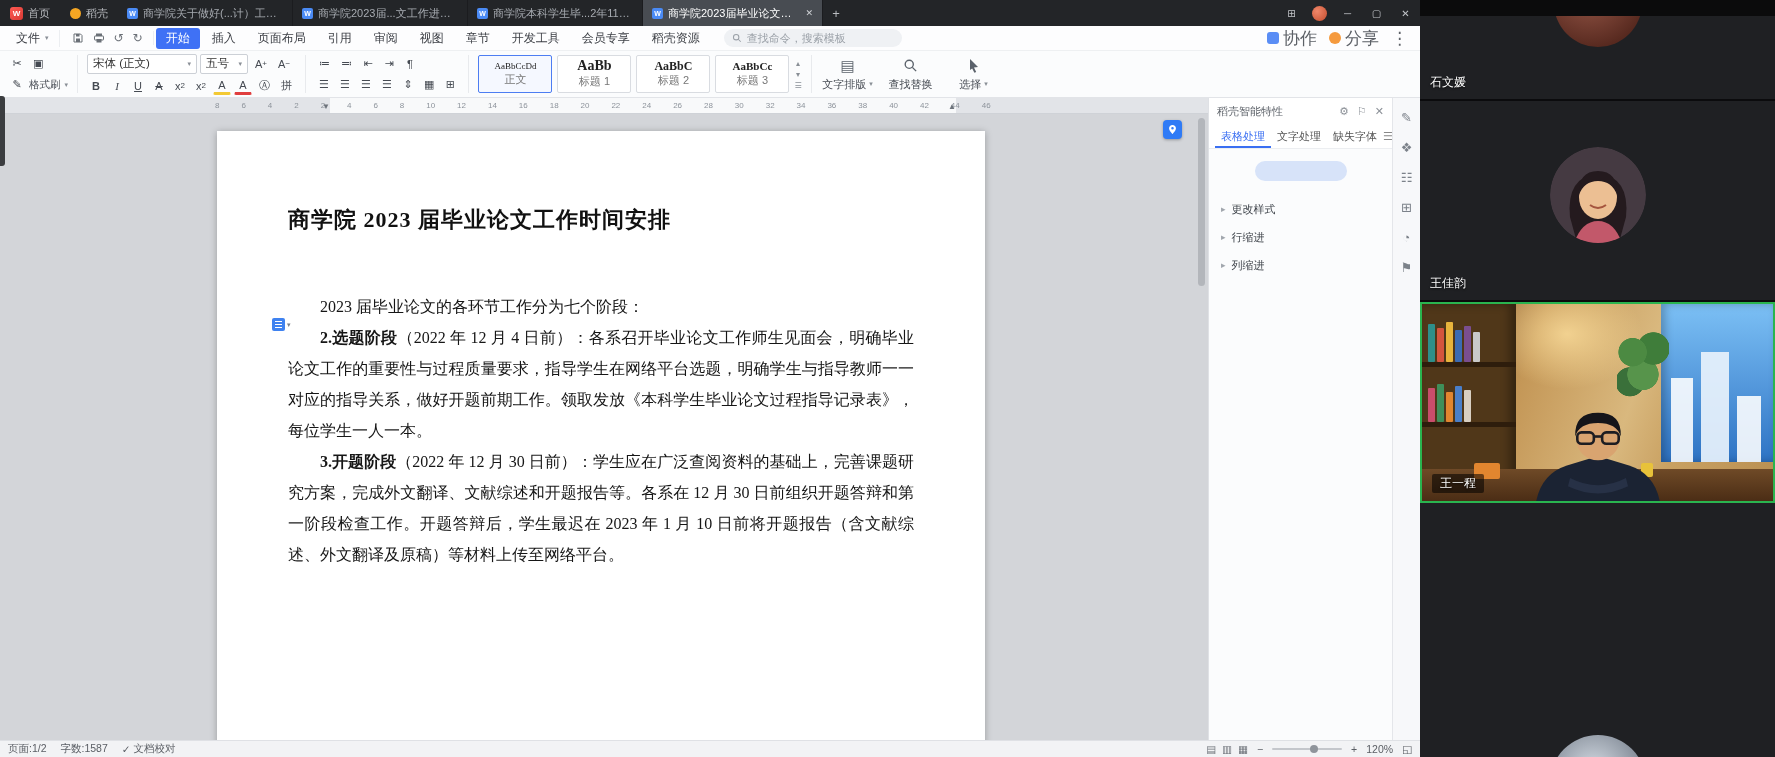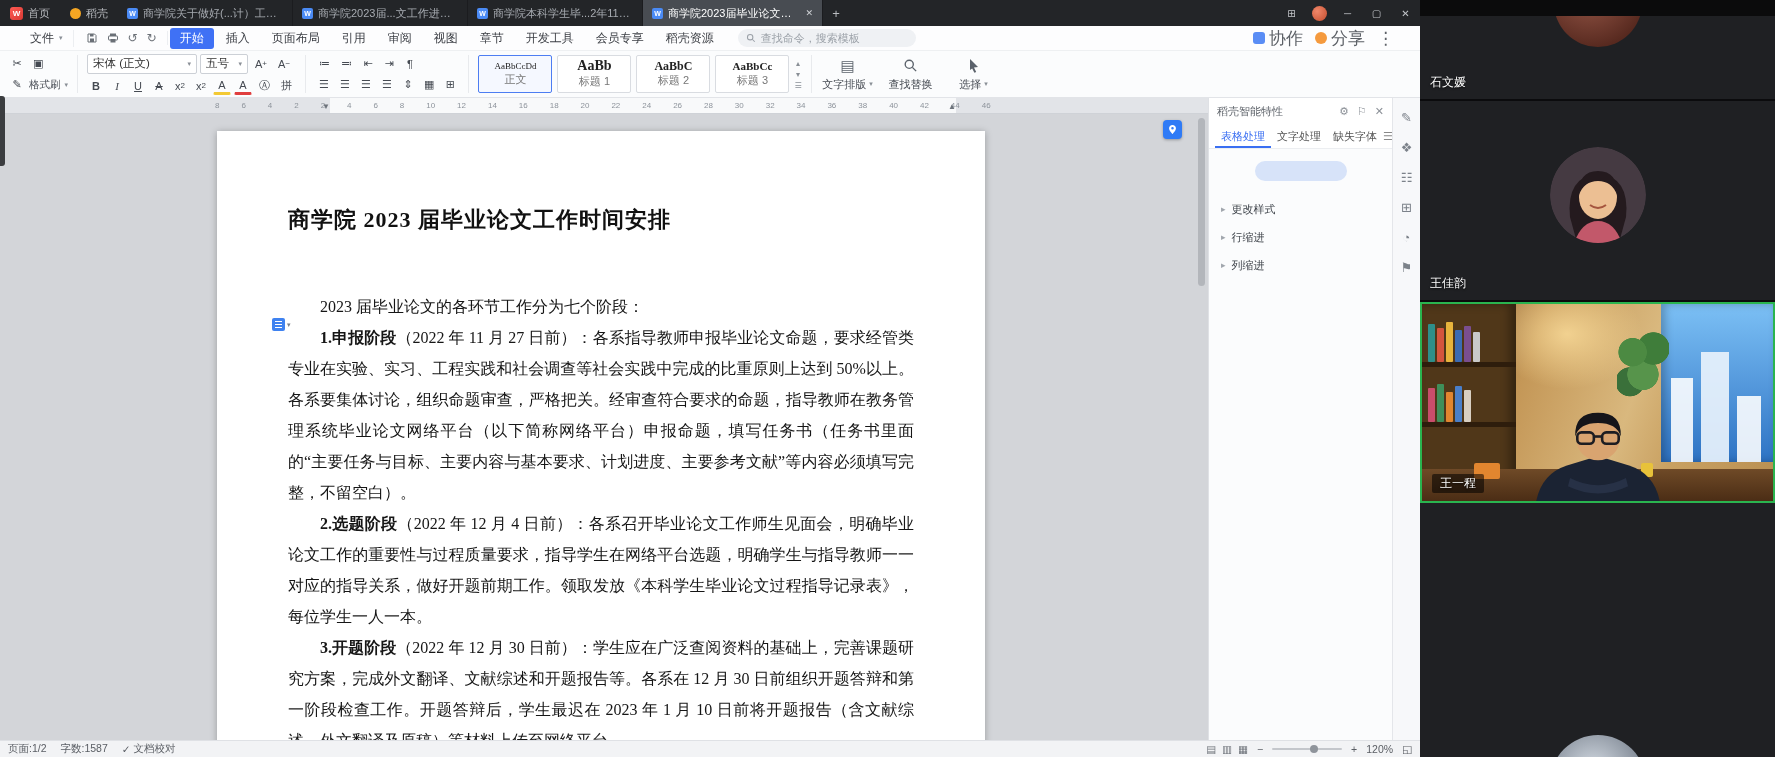--- a/index.html
+++ b/index.html
@@ -19,21 +19,21 @@
   .doc-tab .ticon{width:11px;height:11px;border-radius:2px;background:#4a8af4;color:#fff;font-size:7px;font-weight:bold;display:flex;align-items:center;justify-content:center;flex:0 0 auto}
   .doc-tab .ttl{white-space:nowrap;overflow:hidden;text-overflow:ellipsis;max-width:140px}
   .doc-tab.active{background:#484c52;color:#fff}
   .doc-tab .tclose{font-size:9px;color:#cfd2d6;margin-left:2px}
   .tb-plus{width:26px;display:flex;align-items:center;justify-content:center;font-size:13px}
   .tb-spacer{flex:1}
   .tb-ctrl{width:29px;display:flex;align-items:center;justify-content:center;font-size:10px;color:#c3c6ca}
   .tb-avatar{width:15px;height:15px;border-radius:50%;background:radial-gradient(circle at 35% 35%,#f0876a,#c44d2e);align-self:center;margin:0 6px;flex:0 0 auto}
 
   
-  .menubar{height:25px;background:#fdfdfe;display:flex;align-items:center;font-size:12px;color:#3b3e44;padding:0 20px;gap:2px;border-bottom:1px solid #eef0f2;flex:0 0 auto}
+  .menubar{height:25px;background:#fdfdfe;display:flex;align-items:center;font-size:12px;color:#3b3e44;padding:0 6px;gap:2px;border-bottom:1px solid #eef0f2;flex:0 0 auto}
   .mb-file{display:flex;align-items:center;gap:4px;padding:0 10px;border-right:1px solid #eceef1}
   .mb-qat{display:flex;align-items:center;gap:9px;color:#6b7077;padding:0 10px;border-right:1px solid #eceef1}
   .mb-item{padding:2px 10px;border-radius:3px;white-space:nowrap}
   .mb-item.active{background:#3f71f5;color:#fff}
   .mb-search{margin-left:12px;width:178px;height:18px;border-radius:10px;background:#eff1f4;display:flex;align-items:center;gap:5px;padding:0 8px;color:#9ba1a8;font-size:11px}
   .mb-right{margin-left:auto;display:flex;align-items:center;gap:12px;color:#5d6167;font-size:17px;padding-right:6px}
   .mb-btn{display:flex;align-items:center;gap:4px;white-space:nowrap}
   .mb-dot{width:12px;height:12px;border-radius:3px;background:#5a8df5;display:inline-block}
   .mb-dot.orange{background:#f59a3e;border-radius:50%}
 
@@ -391,21 +391,20 @@
               <span class="rn">44</span>
               <span class="rn">46</span>
             </div>
           <span class="ruler-marker" style="left:322px">▼</span>
           <span class="ruler-marker" style="left:948px">▲</span>
         </div>
 
         <div class="page">
           <h1 class="page-title">商学院 2023 届毕业论文工作时间安排</h1>
           <p><b></b><span>2023 届毕业论文的各环节工作分为七个阶段：</span></p>
-          <p><b>1.申报阶段</b><span>（2022 年 11 月 27 日前）：各系指导教师申报毕业论文命题，要求经管类专业在实验、实习、工程实践和社会调查等社会实践中完成的比重原则上达到 50%以上。各系要集体讨论，组织命题审查，严格把关。经审查符合要求的命题，指导教师在教务管理系统毕业论文网络平台（以下简称网络平台）申报命题，填写任务书（任务书里面的“主要任务与目标、主要内容与基本要求、计划进度、主要参考文献”等内容必须填写完整，不留空白）。</span></p>
           <p><b>2.选题阶段</b><span>（2022 年 12 月 4 日前）：各系召开毕业论文工作师生见面会，明确毕业论文工作的重要性与过程质量要求，指导学生在网络平台选题，明确学生与指导教师一一对应的指导关系，做好开题前期工作。领取发放《本科学生毕业论文过程指导记录表》，每位学生一人一本。</span></p>
           <p><b>3.开题阶段</b><span>（2022 年 12 月 30 日前）：学生应在广泛查阅资料的基础上，完善课题研究方案，完成外文翻译、文献综述和开题报告等。各系在 12 月 30 日前组织开题答辩和第一阶段检查工作。开题答辩后，学生最迟在 2023 年 1 月 10 日前将开题报告（含文献综述、外文翻译及原稿）等材料上传至网络平台。</span></p>
         </div>
 
         <div class="margin-comment">
           <span class="mc-ic">
               <i></i>
             </span>
           <span class="mc-caret">▾</span>
         </div>

